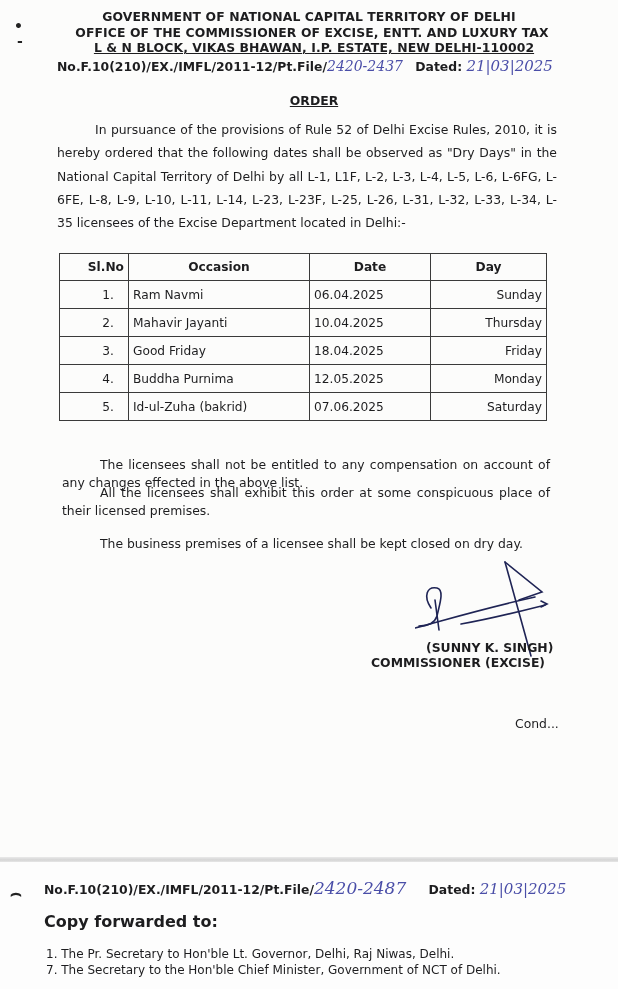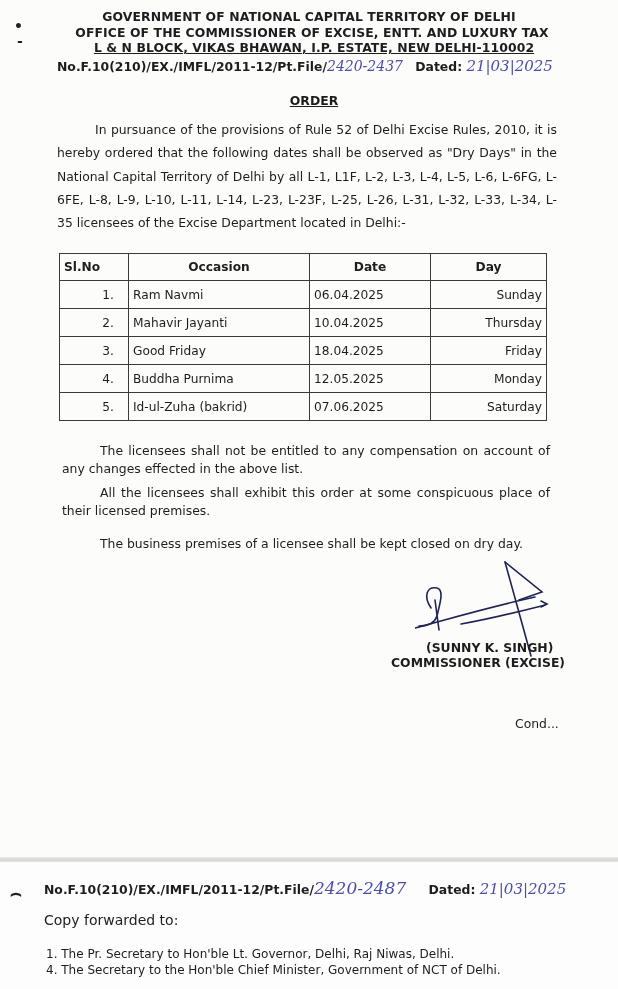--- a/index.html
+++ b/index.html
@@ -27,43 +27,43 @@
   .punch { position: absolute; font-weight: bold; color: #222; font-size: 14px; }
 
   .order { position: absolute; top: 93px; left: 0; width: 618px; text-align: center; font-weight: bold; font-size: 12.4px; text-decoration: underline; padding-left: 5px; }
   .para1 { position: absolute; left: 57px; top: 118px; width: 500px; font-size: 12.4px; line-height: 23.3px; text-align: justify; }
   .para1 .indent { padding-left: 38px; }
 
   table.dry { position: absolute; left: 59px; top: 253px; width: 488px; border-collapse: collapse; font-size: 12.2px; }
   table.dry td, table.dry th { border: 1.2px solid #3a3a3a; height: 27px; padding: 0 4px; vertical-align: middle; }
   table.dry th { font-weight: bold; height: 26px; }
   .c-sl { width: 50px; text-align: right; padding-right: 14px !important; }
-  th.c-sl { text-align: left; padding-right: 4px !important; }
+  th.c-sl { text-align: right; padding-right: 4px !important; }
   .c-occ { width: 172px; text-align: left; }
   th.c-occ { text-align: center; }
   .c-date { width: 112px; text-align: left; }
   th.c-date { text-align: center; }
   .c-day { text-align: right; }
   th.c-day { text-align: center; }
   td.c-day { vertical-align: top; padding-top: 3px; }
 
   .ptxt { position: absolute; left: 62px; width: 488px; font-size: 12.4px; line-height: 18px; text-align: justify; }
   .ptxt .indent { padding-left: 38px; }
-  .p2 { top: 442px; }
+  .p2 { top: 456px; }
   .p3 { top: 484px; }
   .p4 { top: 535px; }
 
   .sig { position: absolute; left: 415px; top: 560px; width: 200px; height: 100px; }
   .signame { position: absolute; left: 426px; top: 640px; font-weight: bold; font-size: 12.4px; text-align: center; }
-  .sigtitle { position: absolute; left: 371px; top: 655px; font-weight: bold; font-size: 12.4px; margin-left: 20px; }
+  .sigtitle { position: absolute; left: 371px; top: 655px; font-weight: bold; font-size: 12.4px; }
   .contd { position: absolute; left: 515px; top: 716px; font-size: 12.4px; }
 
   .fileno2 { position: absolute; left: 44px; top: 878px; font-weight: bold; font-size: 12.4px; white-space: nowrap; }
   .fileno2 .dated-lbl { margin-left: 18px; }
-  .copyfw { position: absolute; left: 44px; top: 912px; font-weight: normal; font-size: 14px; text-align: right; }
+  .copyfw { position: absolute; left: 44px; top: 912px; font-weight: bold; font-size: 16px; text-align: right; }
   .cc { position: absolute; left: 46px; font-size: 12px; }
   .cc1 { top: 947px; }
   .cc2 { top: 963px; }
 </style>
 </head>
 <body>
 
 <div class="page1">
   <span class="punch" style="left:14px; top:18px;">•</span>
   <span class="punch" style="left:17px; top:33px;">-</span>
@@ -148,13 +148,13 @@
   <span class="punch" style="left:10px; top:20px; font-size:18px;">⌢</span>
 </div>
 
 <div class="fileno2">
   <span>No.F.10(210)/EX./IMFL/2011-12/Pt.File/</span><span class="hand fn" style="font-size:17px;">2420-2487</span>
   <span class="dated-lbl">Dated:</span>
   <span class="hand dt">21|03|2025</span>
 </div>
 <div class="copyfw">Copy forwarded to:</div>
 <div class="cc cc1">1. The Pr. Secretary to Hon'ble Lt. Governor, Delhi, Raj Niwas, Delhi.</div>
-<div class="cc cc2">4. The Secretary to the Hon'ble Chief Minister, Government of NCT of Delhi.</div>
+<div class="cc cc2">7. The Secretary to the Hon'ble Chief Minister, Government of NCT of Delhi.</div>
 
 </body></html>

